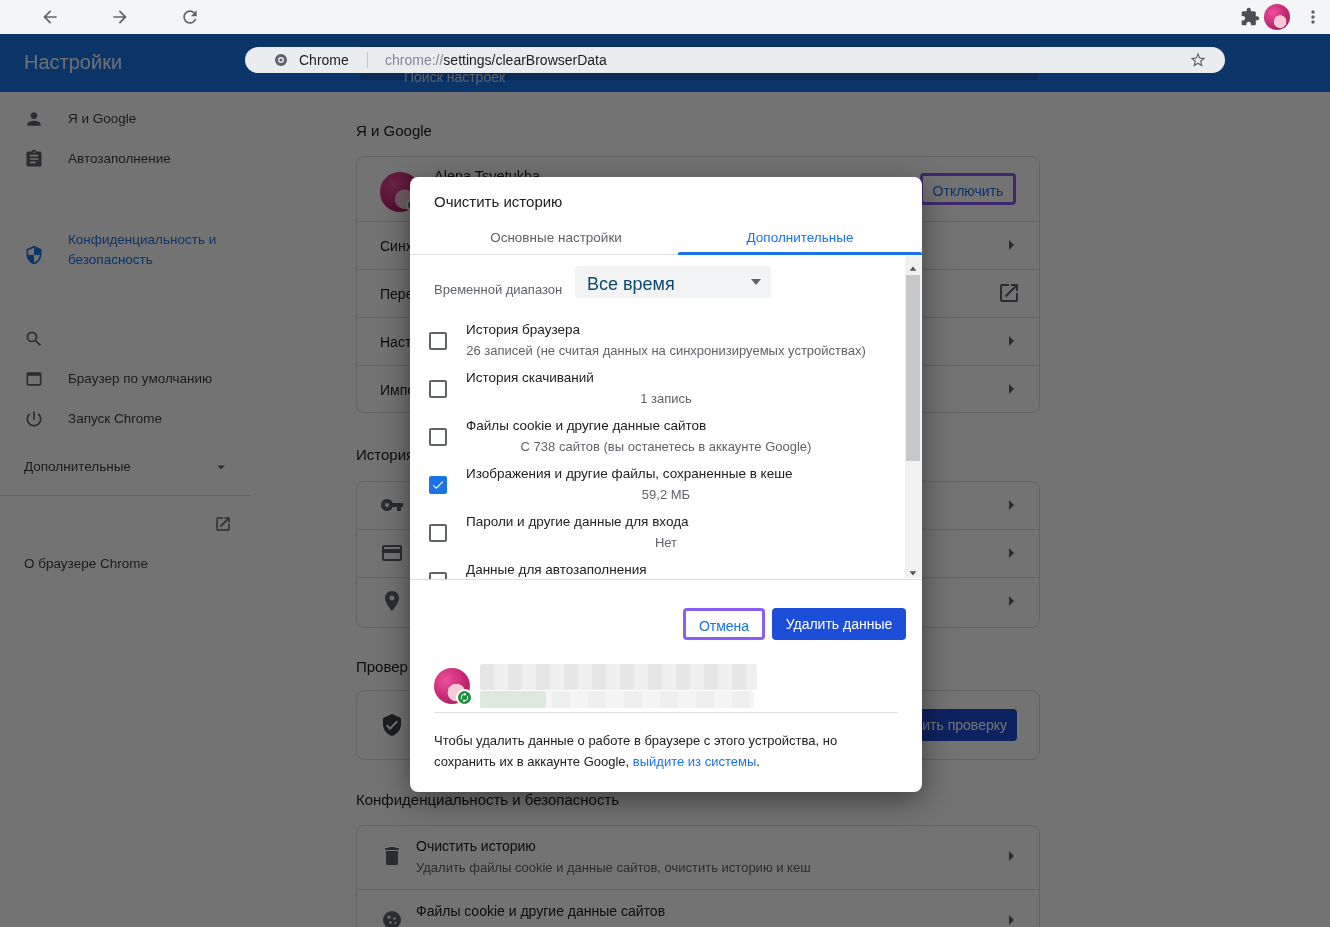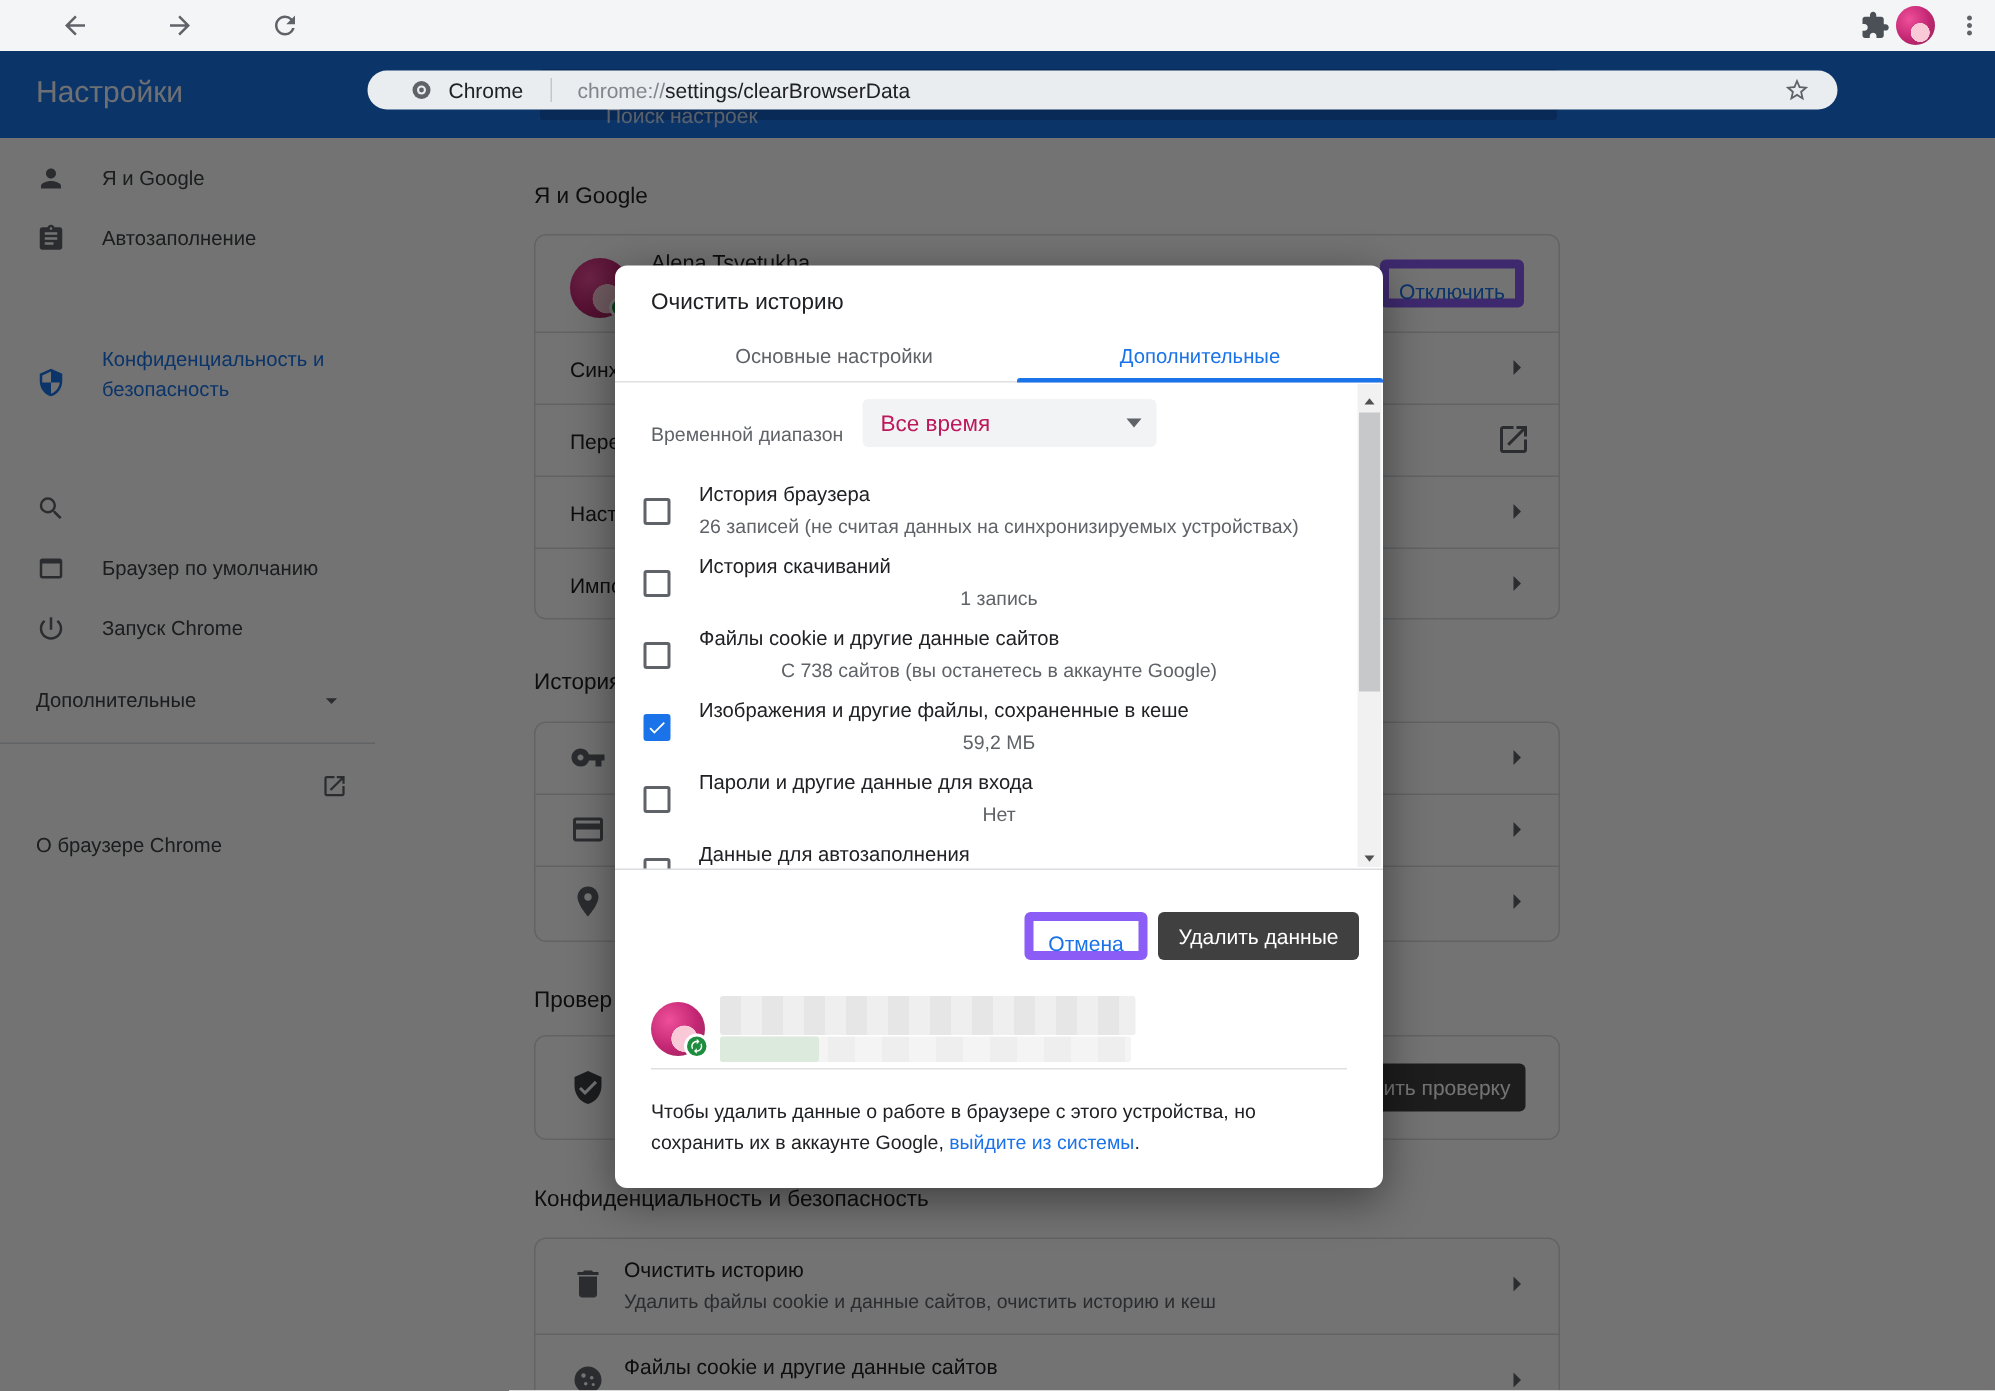--- a/index.html
+++ b/index.html
@@ -54,23 +54,23 @@
   .sec-h { position:absolute; left:356px; font-size:15px; color:#202124; font-weight:400; }
   .card { position:absolute; left:356px; width:684px; background:#fff; border:1px solid #dadce0; border-radius:8px; }
   .hdiv { position:absolute; left:356px; width:684px; height:1px; background:#dadce0; }
   .chev { position:absolute; width:24px; height:24px; color:#5f6368; }
   .chev svg { width:24px; height:24px; fill:currentColor; }
   .row-ic { position:absolute; width:24px; height:24px; color:#5f6368; }
   .row-ic svg { width:24px; height:24px; fill:currentColor; }
   .row-frag { position:absolute; left:380px; font-size:14px; color:#202124; }
   .row-title { position:absolute; left:416px; font-size:14px; color:#202124; }
   .row-sub { position:absolute; left:416px; font-size:13px; color:#5f6368; }
-  .o-btn { position:absolute; height:32px; border:6px solid #8b5cf6; border-radius:4px; background:#fff;
+  .o-btn { position:absolute; height:32px; border:3px solid #8b5cf6; border-radius:4px; background:#fff;
            color:#1a73e8; font-size:14px; font-weight:500; text-align:center; line-height:30px; }
-  .f-btn { position:absolute; height:32px; border-radius:4px; background:#404040; color:#fff;
+  .f-btn { position:absolute; height:32px; border-radius:4px; background:#1d4ed8; color:#fff;
            font-size:14px; font-weight:500; line-height:32px; }
   .badge { position:absolute; border-radius:50%; background:#1e8e3e; border:2px solid #fff; color:#fff; }
   .badge svg { fill:#fff; display:block; }
 
   
   #pg-sb { position:absolute; left:1317px; top:90px; width:13px; height:837px; background:#dfe2e6; }
   #pg-sb .thumb { position:absolute; left:0; top:13px; width:13px; height:197px; background:#a5a7aa; }
   .sb-arr { position:absolute; left:2px; width:9px; height:9px; color:#505050; }
   .sb-arr svg { width:9px; height:9px; fill:currentColor; }
 
@@ -82,21 +82,21 @@
             border-radius:8px; box-shadow:0 8px 30px rgba(0,0,0,.45); z-index:100; }
   #dlg-title { position:absolute; left:24px; top:16px; font-size:15px; color:#202124; }
   .tab { position:absolute; top:48px; width:244px; height:30px; text-align:center; font-size:13.5px; font-weight:500;
          color:#5f6368; line-height:26px; }
   .tab.active { color:#1a73e8; }
   #tabline { position:absolute; left:0; top:77px; width:512px; height:1px; background:#e0e0e0; }
   #tab-underline { position:absolute; left:268px; top:75px; width:244px; height:3px; background:#1a73e8; border-radius:2px 2px 0 0; }
   #dlg-scroll { position:absolute; left:0; top:78px; width:512px; height:325px; border-bottom:1px solid #dadce0; overflow:hidden; }
   #tr-label { position:absolute; left:24px; top:27px; font-size:13px; color:#5f6368; }
   #tr-select { position:absolute; left:165px; top:11px; width:196px; height:32px; background:#f1f3f4; border-radius:4px; }
-  #tr-select .val { position:absolute; left:12px; top:8px; font-size:15px; color:#be185d; }
+  #tr-select .val { position:absolute; left:12px; top:8px; font-size:18px; color:#0c4a6e; }
   #tr-select .caret { position:absolute; right:10px; top:13px; width:0; height:0;
       border-left:5px solid transparent; border-right:5px solid transparent; border-top:6px solid #5f6368; }
   .cbrow { position:absolute; left:0; width:470px; height:48px; }
   .cb { position:absolute; left:19px; top:15px; width:18px; height:18px; border:2px solid #5f6368; border-radius:2px; }
   .cb svg { display:none; width:14px; height:14px; fill:#fff; margin:0; }
   .cb.checked { background:#1a73e8; border-color:#1a73e8; }
   .cb.checked svg { display:block; }
   .cbrow .t { position:absolute; left:56px; top:5px; font-size:13.5px; color:#202124; width:400px; }
   .cbrow .s { position:absolute; left:56px; top:26px; font-size:13px; color:#5f6368; width:400px;text-align:center; }
   

